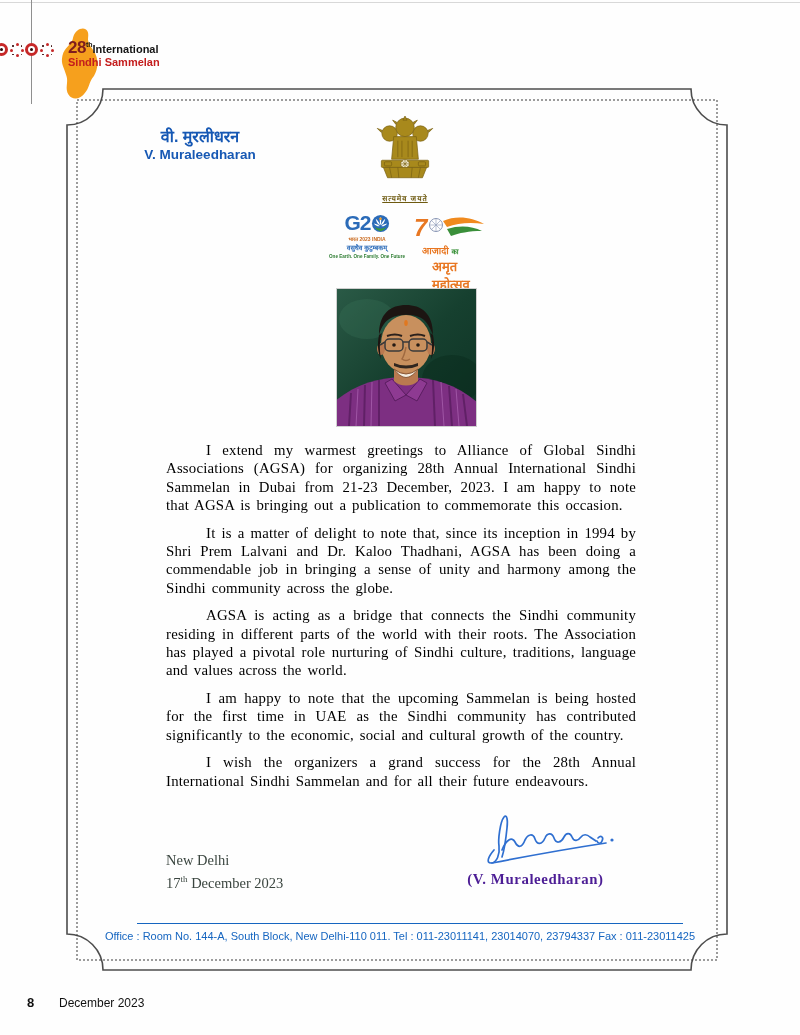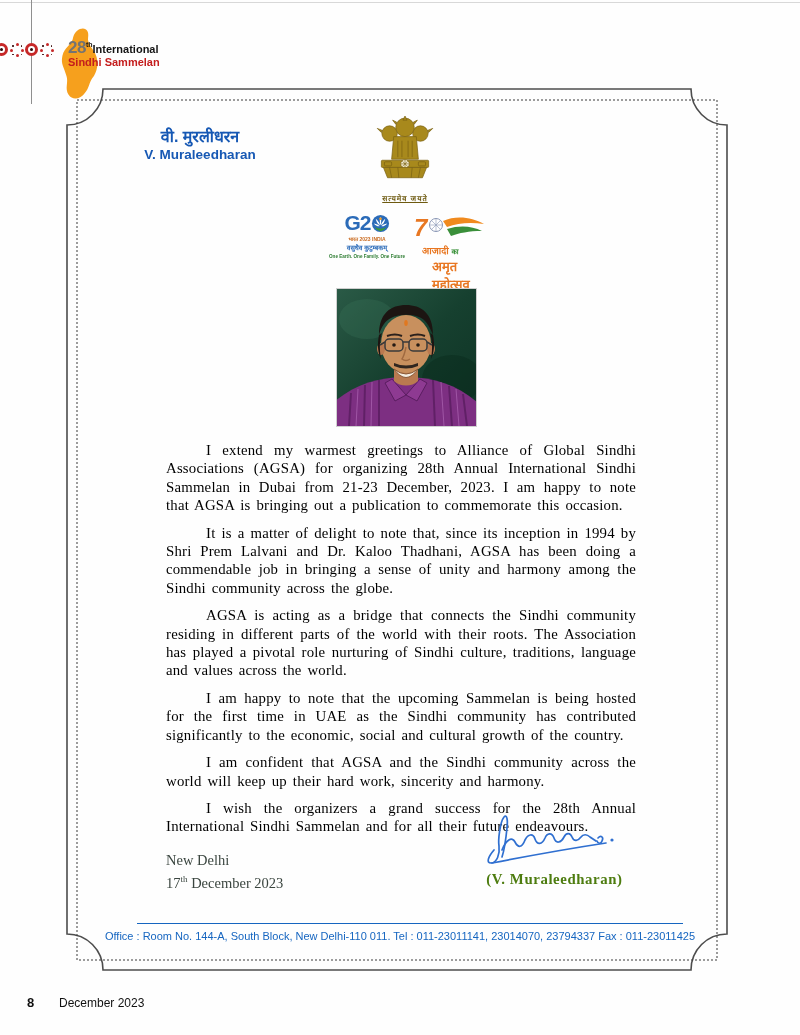--- a/index.html
+++ b/index.html
@@ -20,21 +20,21 @@
   .dot-cluster i { position:absolute; width:3px; height:3px; border-radius:50%; background:#c62828; }
   .dot-cluster i.n { left:5.5px; top:0; } .dot-cluster i.s { left:5.5px; bottom:0; }
   .dot-cluster i.w { left:0; top:5.5px; } .dot-cluster i.e { right:0; top:5.5px; }
   .dot-cluster b { position:absolute; width:1.5px; height:1.5px; border-radius:50%; background:#3a0c0c; }
   .dot-cluster b.nw { left:2px; top:2px; } .dot-cluster b.ne { right:2px; top:2px; }
   .dot-cluster b.sw { left:2px; bottom:2px; } .dot-cluster b.se { right:2px; bottom:2px; }
 
   #masthead-logo { left:56px; top:27px; width:160px; height:78px; }
   #logo-map { position:absolute; left:0; top:0; }
   #logo-text { position:absolute; left:12px; top:12px; white-space:nowrap; line-height:1.02; }
-  #logo-text .num { font-weight:bold; font-size:17px; color:#737373; letter-spacing:-0.5px; }
+  #logo-text .num { font-weight:bold; font-size:17px; color:#7f1d1d; letter-spacing:-0.5px; }
   #logo-text sup { font-size:7px; font-weight:bold; color:#141414; }
   #logo-text .w1 { font-weight:bold; font-size:11px; color:#141414; }
   #logo-text .w2 { display:block; font-weight:bold; font-size:11px; color:#c41d1d; margin-top:1px; }
 
   
   #frame-svg { left:0; top:0; }
 
   
   #sender-block { left:132px; top:127px; width:136px; text-align:center; color:#1658b4; }
   #sender-block .hi { font-weight:bold; font-size:16px; line-height:1.25; }
@@ -66,22 +66,22 @@
 
   
   #letter-body { left:166px; top:441px; width:470px; font-family:"Liberation Serif", serif;
     font-size:14.8px; line-height:18.4px; color:#000000; text-align:justify; letter-spacing:0.2px; }
   #letter-body p { text-indent:40px; margin-bottom:9px; word-spacing:2px; }
 
   
   #closing-place { left:166px; top:851px; font-family:"Liberation Serif", serif; font-size:14.5px; color:#3a453f; line-height:19px; }
   #closing-place sup { font-size:9px; }
   #signature-svg { left:478px; top:810px; }
-  #signatory { left:462px; top:871px; width:185px; text-align:center; font-family:"Liberation Serif", serif;
-    font-weight:bold; font-size:14.8px; color:#4d7c0f; letter-spacing:0.6px; }
+  #signatory { left:443px; top:871px; width:185px; text-align:center; font-family:"Liberation Serif", serif;
+    font-weight:bold; font-size:14.8px; color:#4c1d95; letter-spacing:0.6px; }
 
   
   #office-rule { left:137px; top:923px; width:546px; height:0; border-top:1.5px solid #1565c0; }
   #office-line { left:92px; top:930px; width:616px; text-align:center; font-size:11px; color:#1565c0; }
 
   
   #page-num { left:27px; top:995px; font-size:13px; font-weight:bold; color:#111; }
   #issue-date { left:59px; top:996px; font-size:12px; color:#111; }
 </style>
 </head>
@@ -248,21 +248,20 @@
         <path d="M57,80 Q69,90 81,80 Q69,97 57,80 Z" fill="#f3ede2" stroke="#8a5a38" stroke-width="1"></path>
       </g>
     </svg>
   </div>
 
   <div class="abs" id="letter-body">
     <p>I extend my warmest greetings to Alliance of Global Sindhi Associations (AGSA) for organizing 28th Annual International Sindhi Sammelan in Dubai from 21-23 December, 2023. I am happy to note that AGSA is bringing out a publication to commemorate this occasion.</p>
     <p>It is a matter of delight to note that, since its inception in 1994 by Shri Prem Lalvani and Dr. Kaloo Thadhani, AGSA has been doing a commendable job in bringing a sense of unity and harmony among the Sindhi community across the globe.</p>
     <p>AGSA is acting as a bridge that connects the Sindhi community residing in different parts of the world with their roots. The Association has played a pivotal role nurturing of Sindhi culture, traditions, language and values across the world.</p>
     <p>I am happy to note that the upcoming Sammelan is being hosted for the first time in UAE as the Sindhi community has contributed significantly to the economic, social and cultural growth of the country.</p>
-    <p>I am confident that AGSA and the Sindhi community across the world will keep up their hard work, sincerity and harmony.</p>
     <p>I wish the organizers a grand success for the 28th Annual International Sindhi Sammelan and for all their future endeavours.</p>
   </div>
 
   <div class="abs" id="closing-place">
     <div>New Delhi</div>
     <div><span>17</span><sup>th</sup><span> December 2023</span></div>
   </div>
 
   <svg class="abs" id="signature-svg" width="158" height="60" viewBox="0 0 158 60">
     <g fill="none" stroke="#2f6fd0" stroke-width="1.7" stroke-linecap="round">

